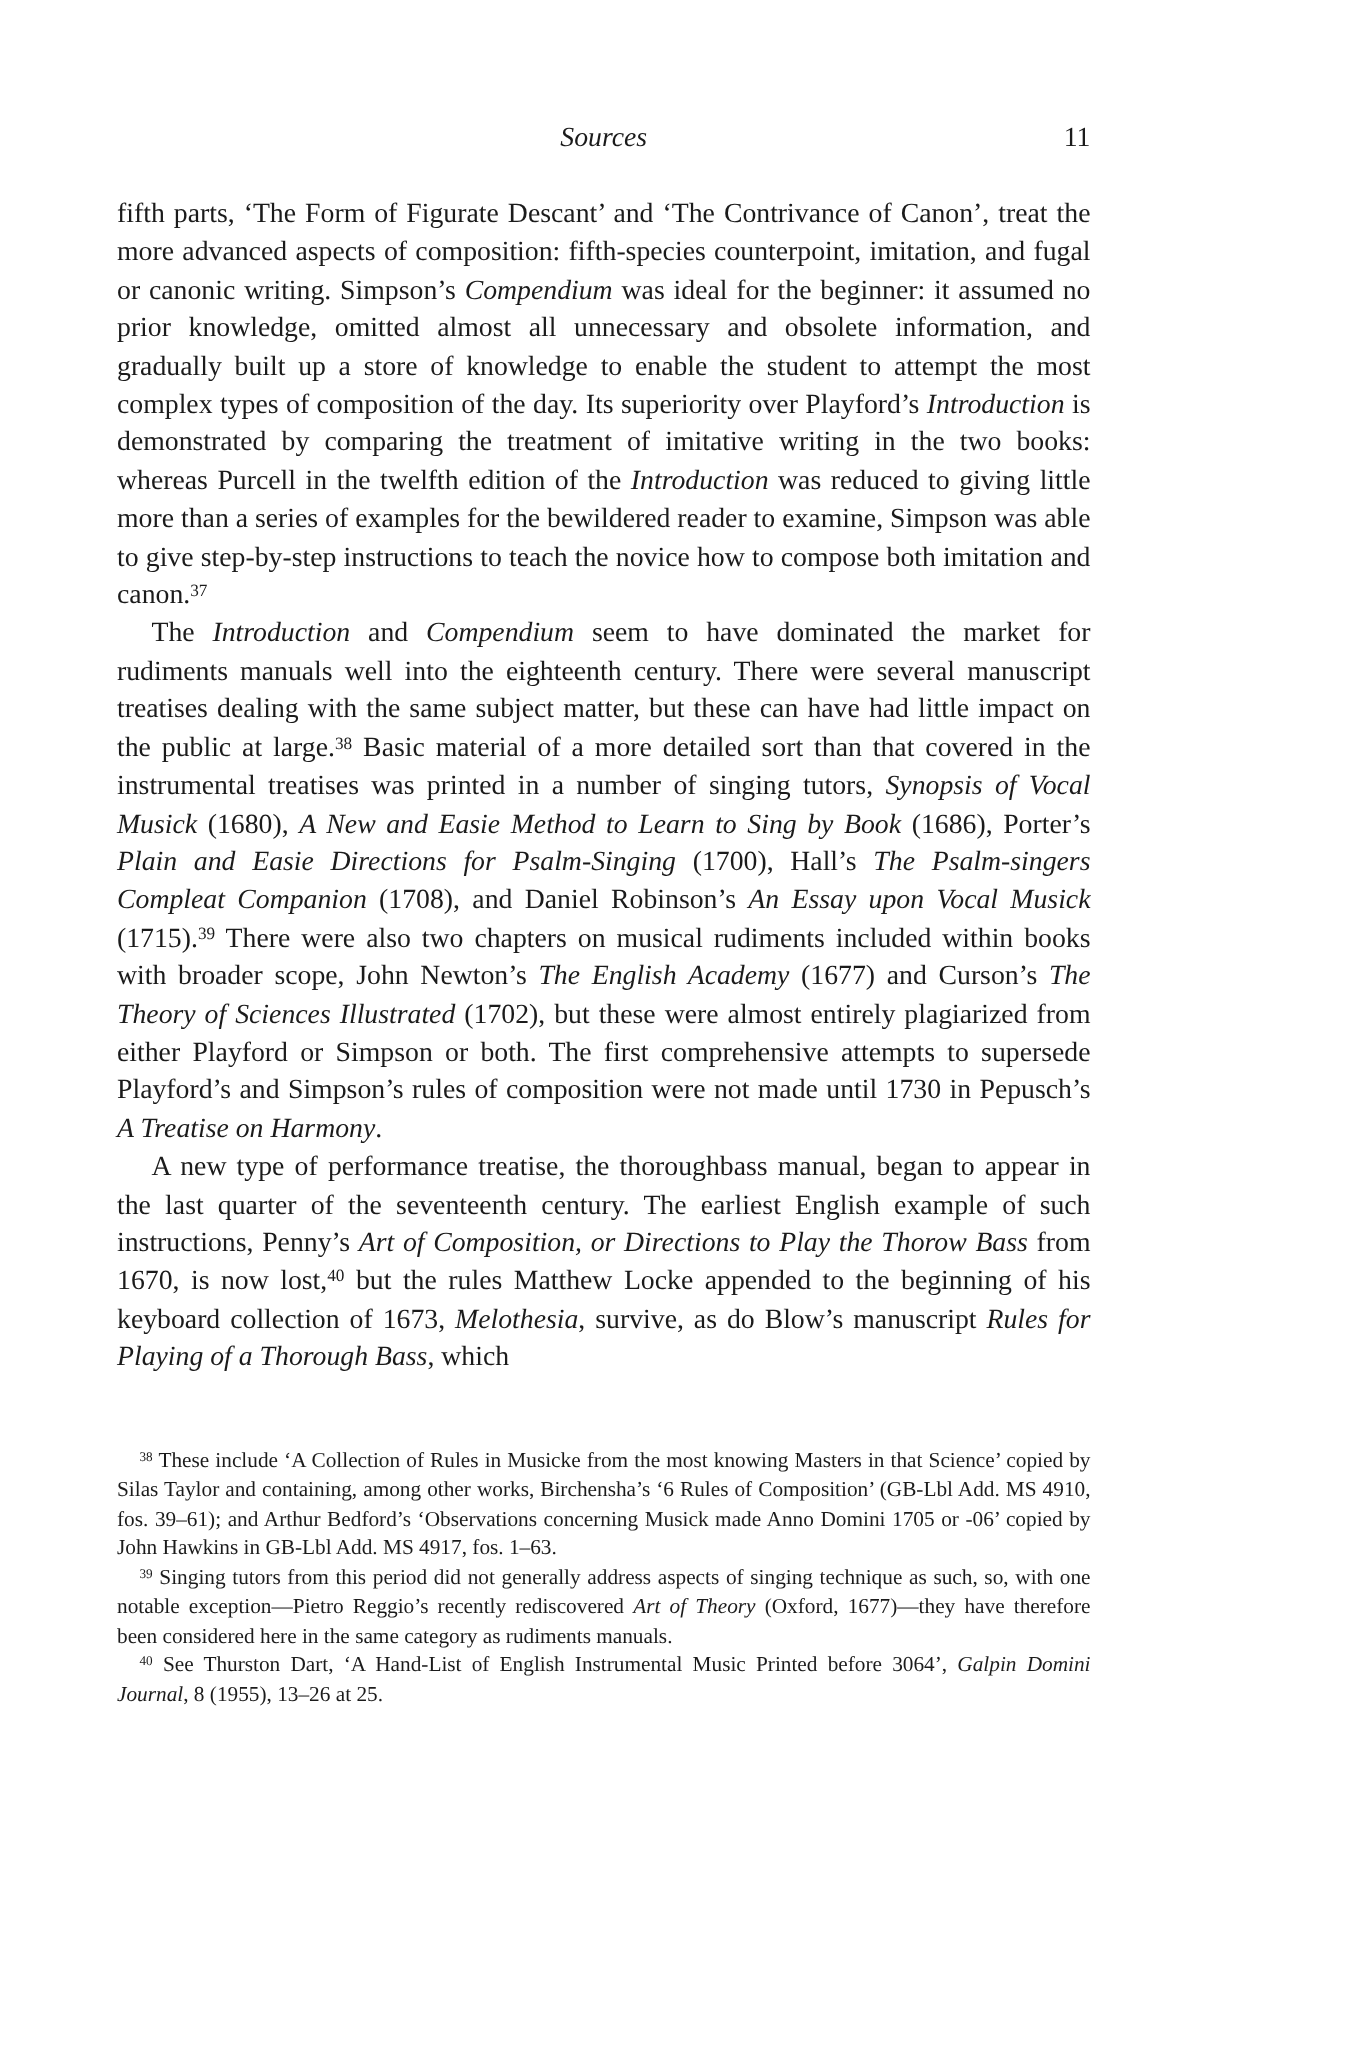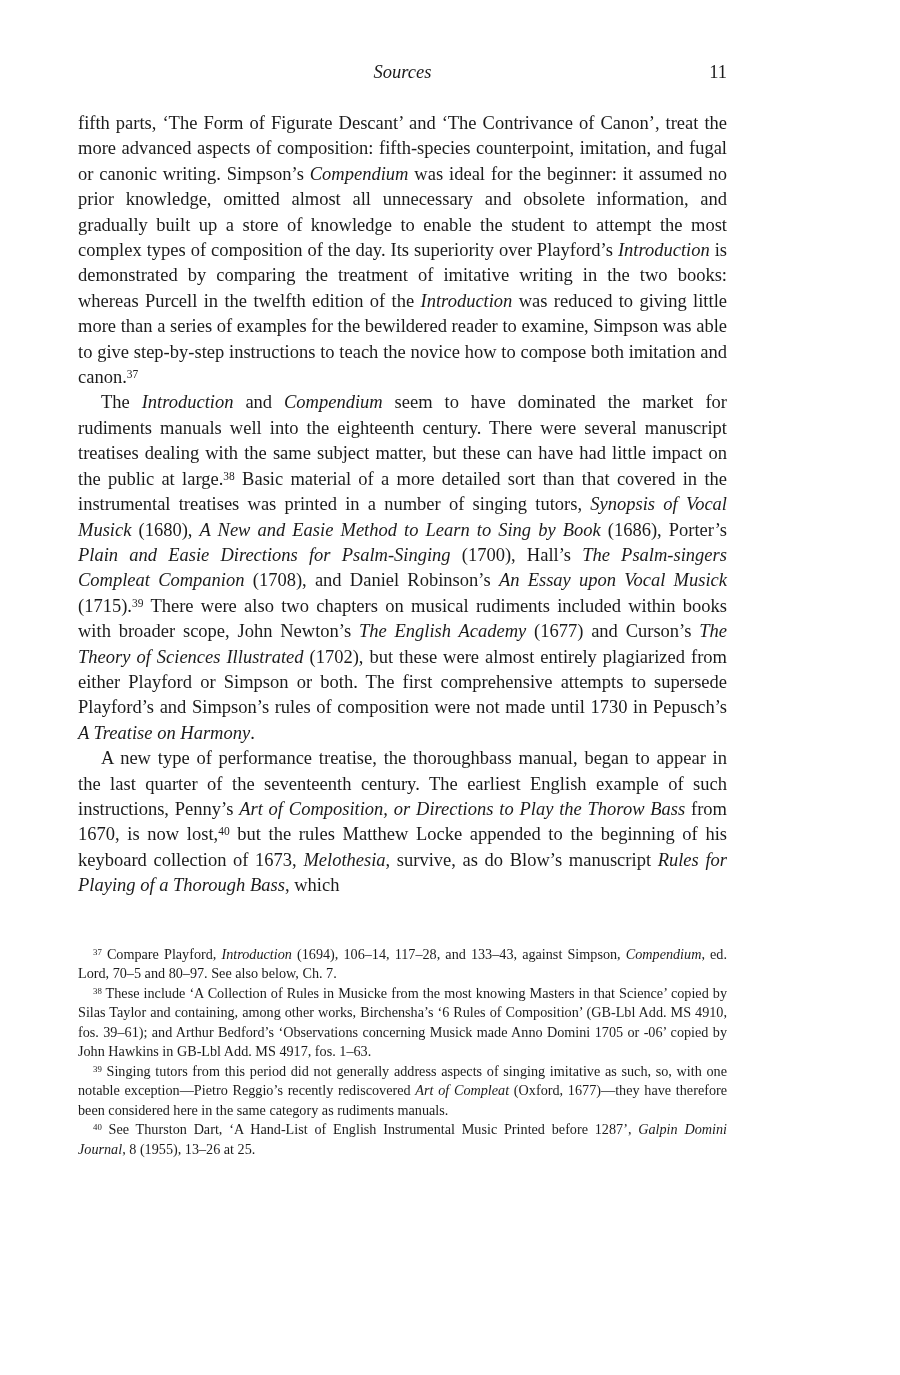--- a/index.html
+++ b/index.html
@@ -6,21 +6,21 @@
     margin: 0;
     padding: 0;
     background: #ffffff;
   }
   .page {
     position: relative;
     width: 842px;
     height: 1375px;
     box-sizing: border-box;
     background: #ffffff;
-    padding: 60px 115px 0 78px;
+    padding: 80px 115px 0 78px;
     font-family: "Liberation Serif", "DejaVu Serif", serif;
     color: #1b1b1b;
     overflow: hidden;
   }
   .header {
     position: relative;
     width: 100%;
     font-size: 18.5px;
     line-height: 25px;
     margin-bottom: 14px;
@@ -80,19 +80,18 @@
     <span class="page-number">11</span>
   </div>
 
   <div class="body-text">
     <p class="para noindent"><span>fifth parts, ‘The Form of Figurate Descant’ and ‘The Contrivance of Canon’, treat the more advanced aspects of composition: fifth-species counterpoint, imitation, and fugal or canonic writing. Simpson’s </span><span class="it">Compendium</span><span> was ideal for the beginner: it assumed no prior knowledge, omitted almost all unnecessary and obsolete information, and gradually built up a store of knowledge to enable the student to attempt the most complex types of composition of the day. Its superiority over Playford’s </span><span class="it">Introduction</span><span> is demonstrated by comparing the treatment of imitative writing in the two books: whereas Purcell in the twelfth edition of the </span><span class="it">Introduction</span><span> was reduced to giving little more than a series of examples for the bewildered reader to examine, Simpson was able to give step-by-step instructions to teach the novice how to compose both imitation and canon.</span><sup>37</sup></p>
     <p class="para indent"><span>The </span><span class="it">Introduction</span><span> and </span><span class="it">Compendium</span><span> seem to have dominated the market for rudiments manuals well into the eighteenth century. There were several manuscript treatises dealing with the same subject matter, but these can have had little impact on the public at large.</span><sup>38</sup><span> Basic material of a more detailed sort than that covered in the instrumental treatises was printed in a number of singing tutors, </span><span class="it">Synopsis of Vocal Musick</span><span> (1680), </span><span class="it">A New and Easie Method to Learn to Sing by Book</span><span> (1686), Porter’s </span><span class="it">Plain and Easie Directions for Psalm-Singing</span><span> (1700), Hall’s </span><span class="it">The Psalm-singers Compleat Companion</span><span> (1708), and Daniel Robinson’s </span><span class="it">An Essay upon Vocal Musick</span><span> (1715).</span><sup>39</sup><span> There were also two chapters on musical rudiments included within books with broader scope, John Newton’s </span><span class="it">The English Academy</span><span> (1677) and Curson’s </span><span class="it">The Theory of Sciences Illustrated</span><span> (1702), but these were almost entirely plagiarized from either Playford or Simpson or both. The first comprehensive attempts to supersede Playford’s and Simpson’s rules of composition were not made until 1730 in Pepusch’s </span><span class="it">A Treatise on Harmony</span><span>.</span></p>
     <p class="para indent"><span>A new type of performance treatise, the thoroughbass manual, began to appear in the last quarter of the seventeenth century. The earliest English example of such instructions, Penny’s </span><span class="it">Art of Composition, or Directions to Play the Thorow Bass</span><span> from 1670, is now lost,</span><sup>40</sup><span> but the rules Matthew Locke appended to the beginning of his keyboard collection of 1673, </span><span class="it">Melothesia</span><span>, survive, as do Blow’s manuscript </span><span class="it">Rules for Playing of a Thorough Bass</span><span>, which</span></p>
   </div>
 
   <div class="footnotes">
-    <p class="fn"><sup>37</sup><span> Compare Playford, </span><span class="it">Introduction</span><span> (1694), 106–14, 117–28, and 133–43, against Simpson, </span><span class="it">Compendium</span><span>, ed. Lord, 70–5 and 80–97. See also below, Ch. 7.</span></p>
     <p class="fn"><sup>38</sup><span> These include ‘A Collection of Rules in Musicke from the most knowing Masters in that Science’ copied by Silas Taylor and containing, among other works, Birchensha’s ‘6 Rules of Composition’ (GB-Lbl Add. MS 4910, fos. 39–61); and Arthur Bedford’s ‘Observations concerning Musick made Anno Domini 1705 or -06’ copied by John Hawkins in GB-Lbl Add. MS 4917, fos. 1–63.</span></p>
-    <p class="fn"><sup>39</sup><span> Singing tutors from this period did not generally address aspects of singing imitative as such, so, with one notable exception—Pietro Reggio’s recently rediscovered </span><span class="it">Art of Compleat</span><span> (Oxford, 1677)—they have therefore been considered here in the same category as rudiments manuals.</span></p>
-    <p class="fn"><sup>40</sup><span> See Thurston Dart, ‘A Hand-List of English Instrumental Music Printed before 1287’, </span><span class="it">Galpin Domini Journal</span><span>, 8 (1955), 13–26 at 25.</span></p>
+    <p class="fn"><sup>39</sup><span> Singing tutors from this period did not generally address aspects of singing technique as such, so, with one notable exception—Pietro Reggio’s recently rediscovered </span><span class="it">Art of Theory</span><span> (Oxford, 1677)—they have therefore been considered here in the same category as rudiments manuals.</span></p>
+    <p class="fn"><sup>40</sup><span> See Thurston Dart, ‘A Hand-List of English Instrumental Music Printed before 3064’, </span><span class="it">Galpin Domini Journal</span><span>, 8 (1955), 13–26 at 25.</span></p>
   </div>
 
 </div>
 
 </body></html>

